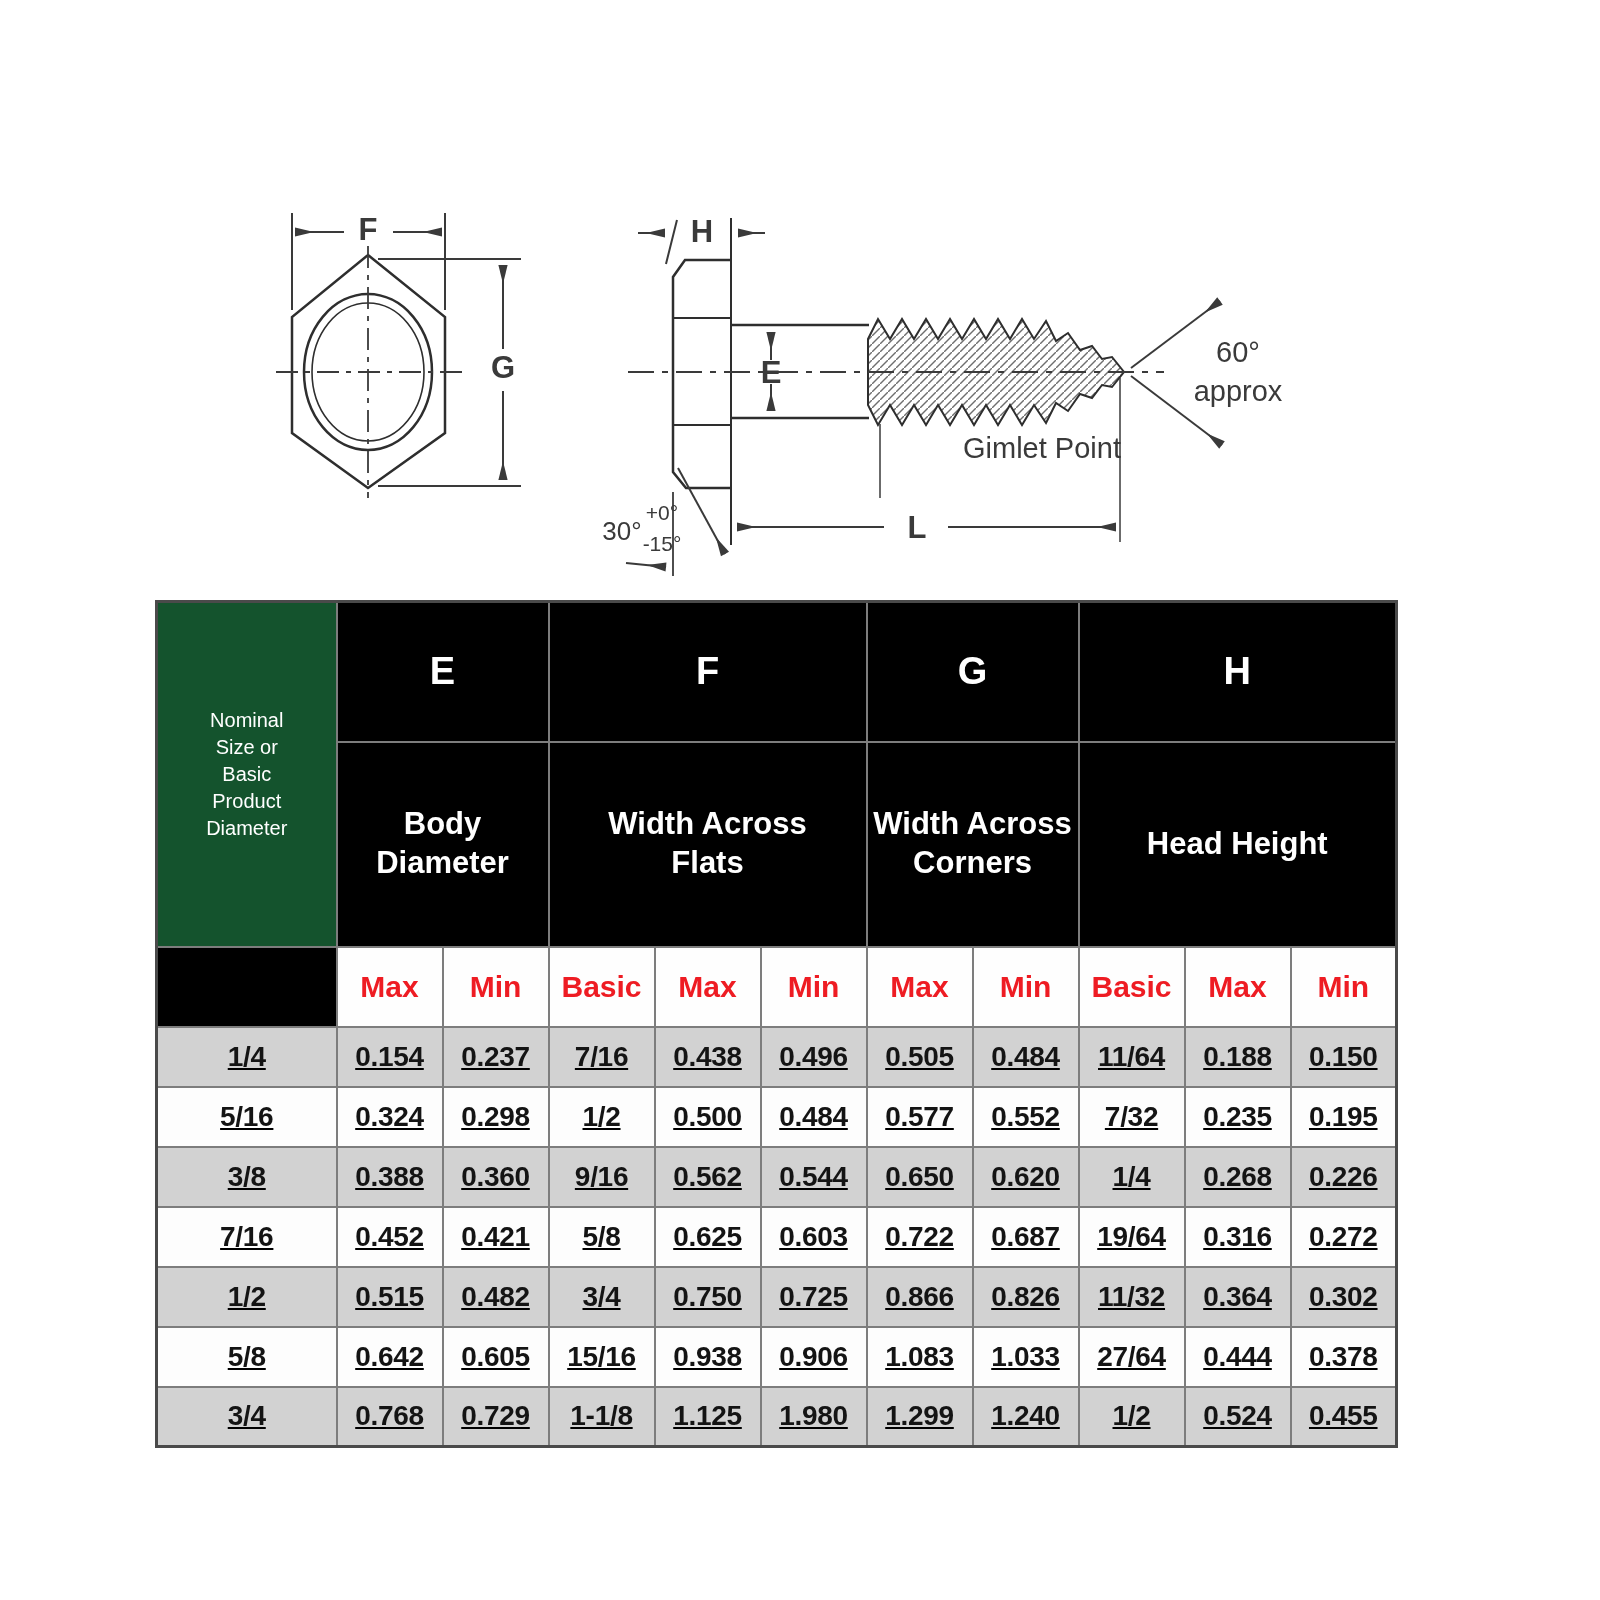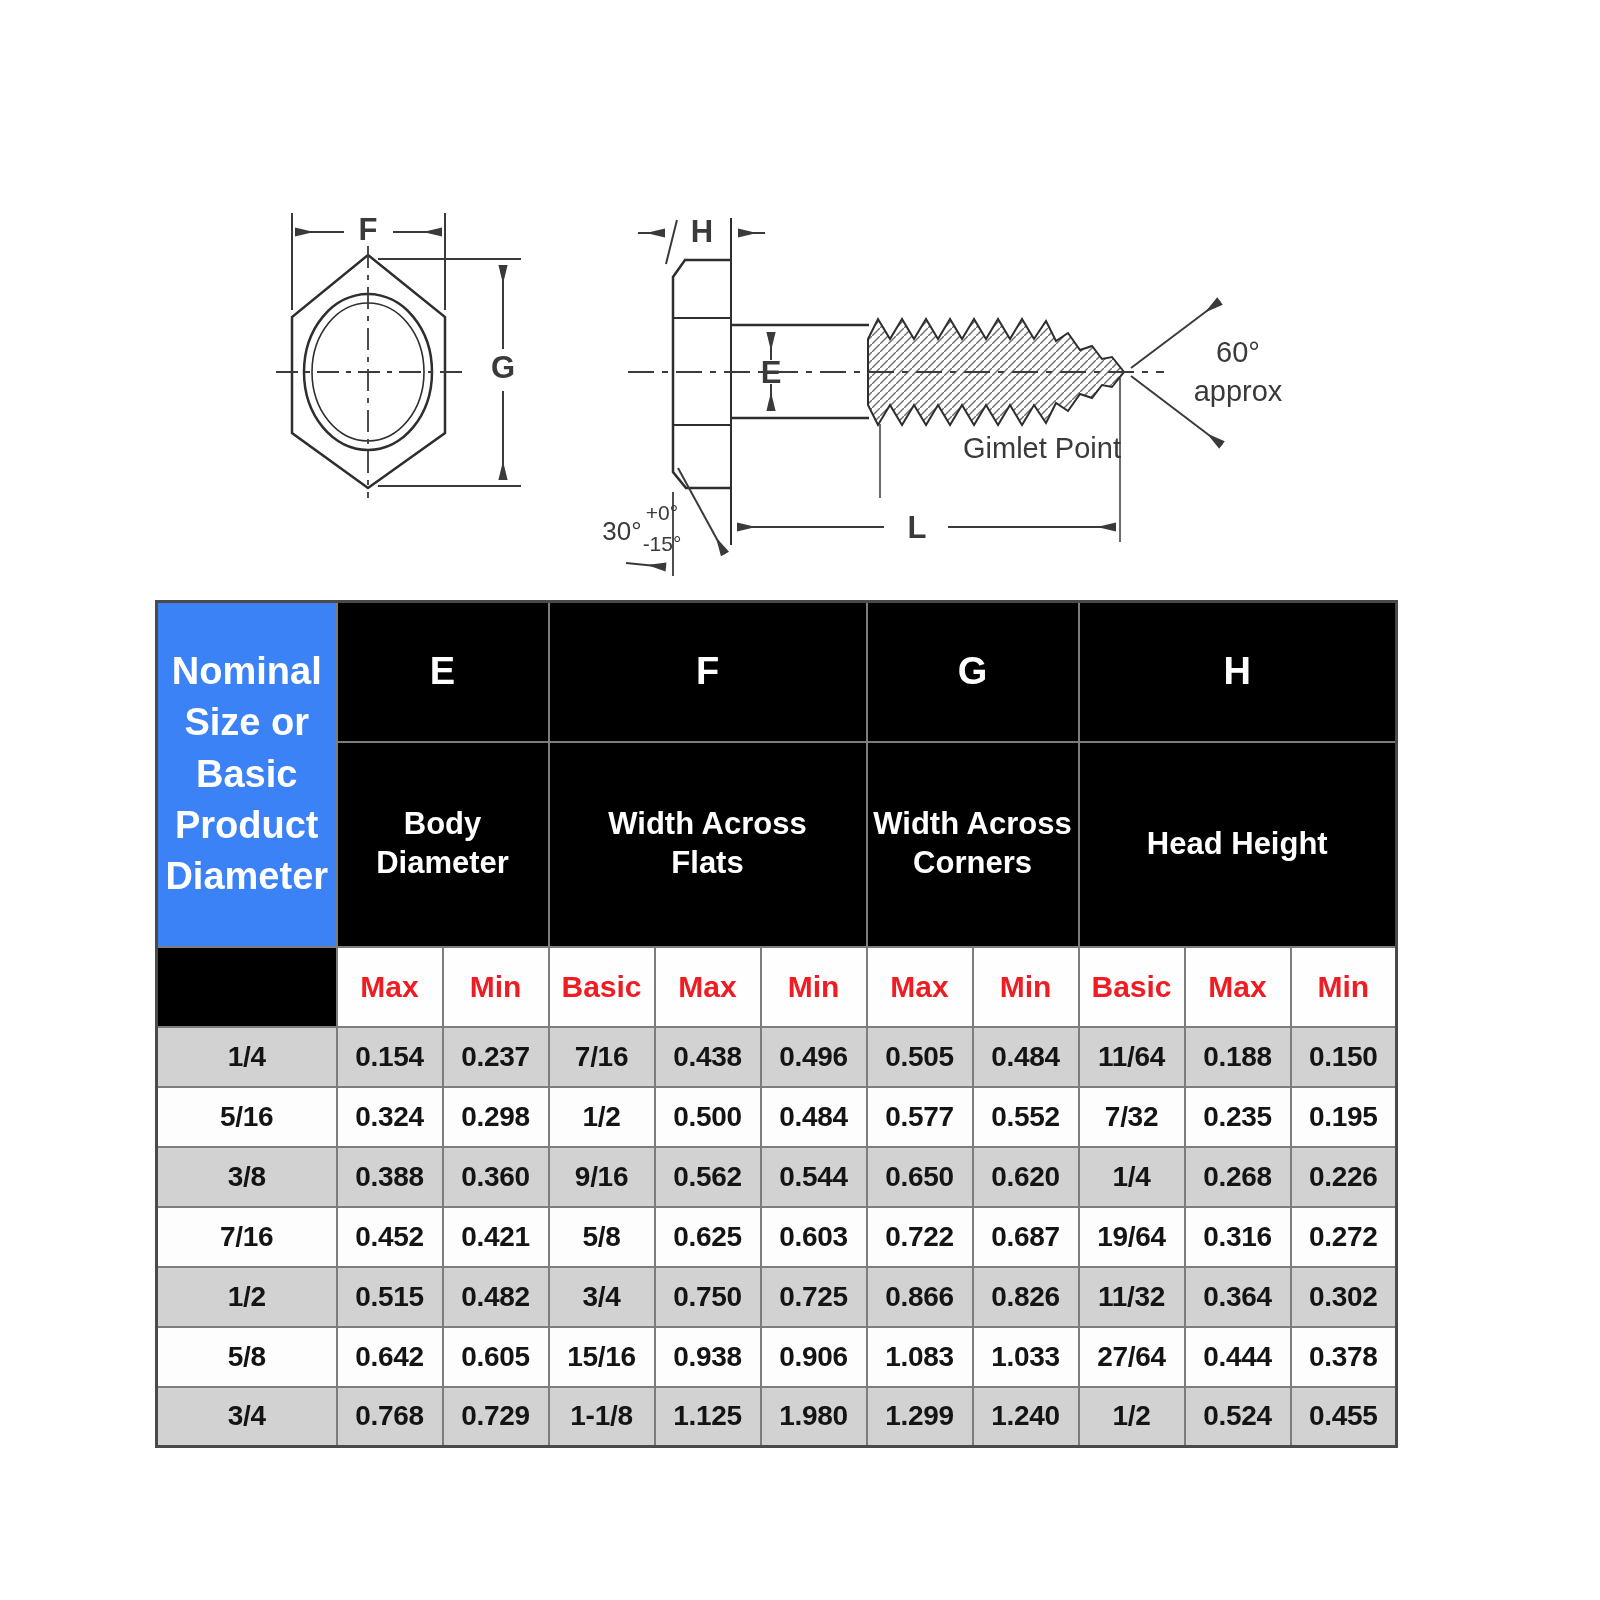--- a/index.html
+++ b/index.html
@@ -10,22 +10,22 @@
   .dimletter{font-weight:700;font-size:31px;}
   .note{font-size:29px;}
   .small-note{font-size:21px;}
   table.spec{position:absolute;left:155px;top:600px;width:1240px;height:830px;
              border-collapse:collapse;table-layout:fixed;border:3px solid #4a4a4a;}
   table.spec th, table.spec td{border:2px solid #7d7d7d;text-align:center;vertical-align:middle;
              font-family:"Liberation Sans",sans-serif;padding:0;}
   tr.hdr-letters{height:140px;}
   tr.hdr-names{height:205px;margin-top:9px;}
   tr.hdr-subs{height:80px;}
-  tr.datarow{height:60px;}
-  .corner{background:#3b82f6;color:#fff;font-size:38px;font-weight:700;line-height:1.35;
+  tr.datarow{height:60px;text-decoration:underline;}
+  .corner{background:#14532d;color:#fff;font-size:20px;font-weight:400;line-height:1.35;
           white-space:pre-line;border-color:#5e5e5e;}
   .letter{background:#000;color:#fff;font-size:38px;font-weight:700;border-color:#5e5e5e;}
   .gname{background:#000;color:#fff;font-size:31px;font-weight:700;line-height:1.25;
          white-space:pre-line;vertical-align:bottom;padding-bottom:18px;border-color:#5e5e5e;}
   .corner-spacer{background:#000;border-color:#5e5e5e;}
   .sub{background:#fefefe;color:#ee1c23;font-size:30px;font-weight:700;}
   td.cell{font-size:28px;font-weight:700;color:#141414;letter-spacing:-0.3px;background:#fdfdfd;}
   tr.alt td.cell{background:#d2d2d2;}
 </style>
 </head>

